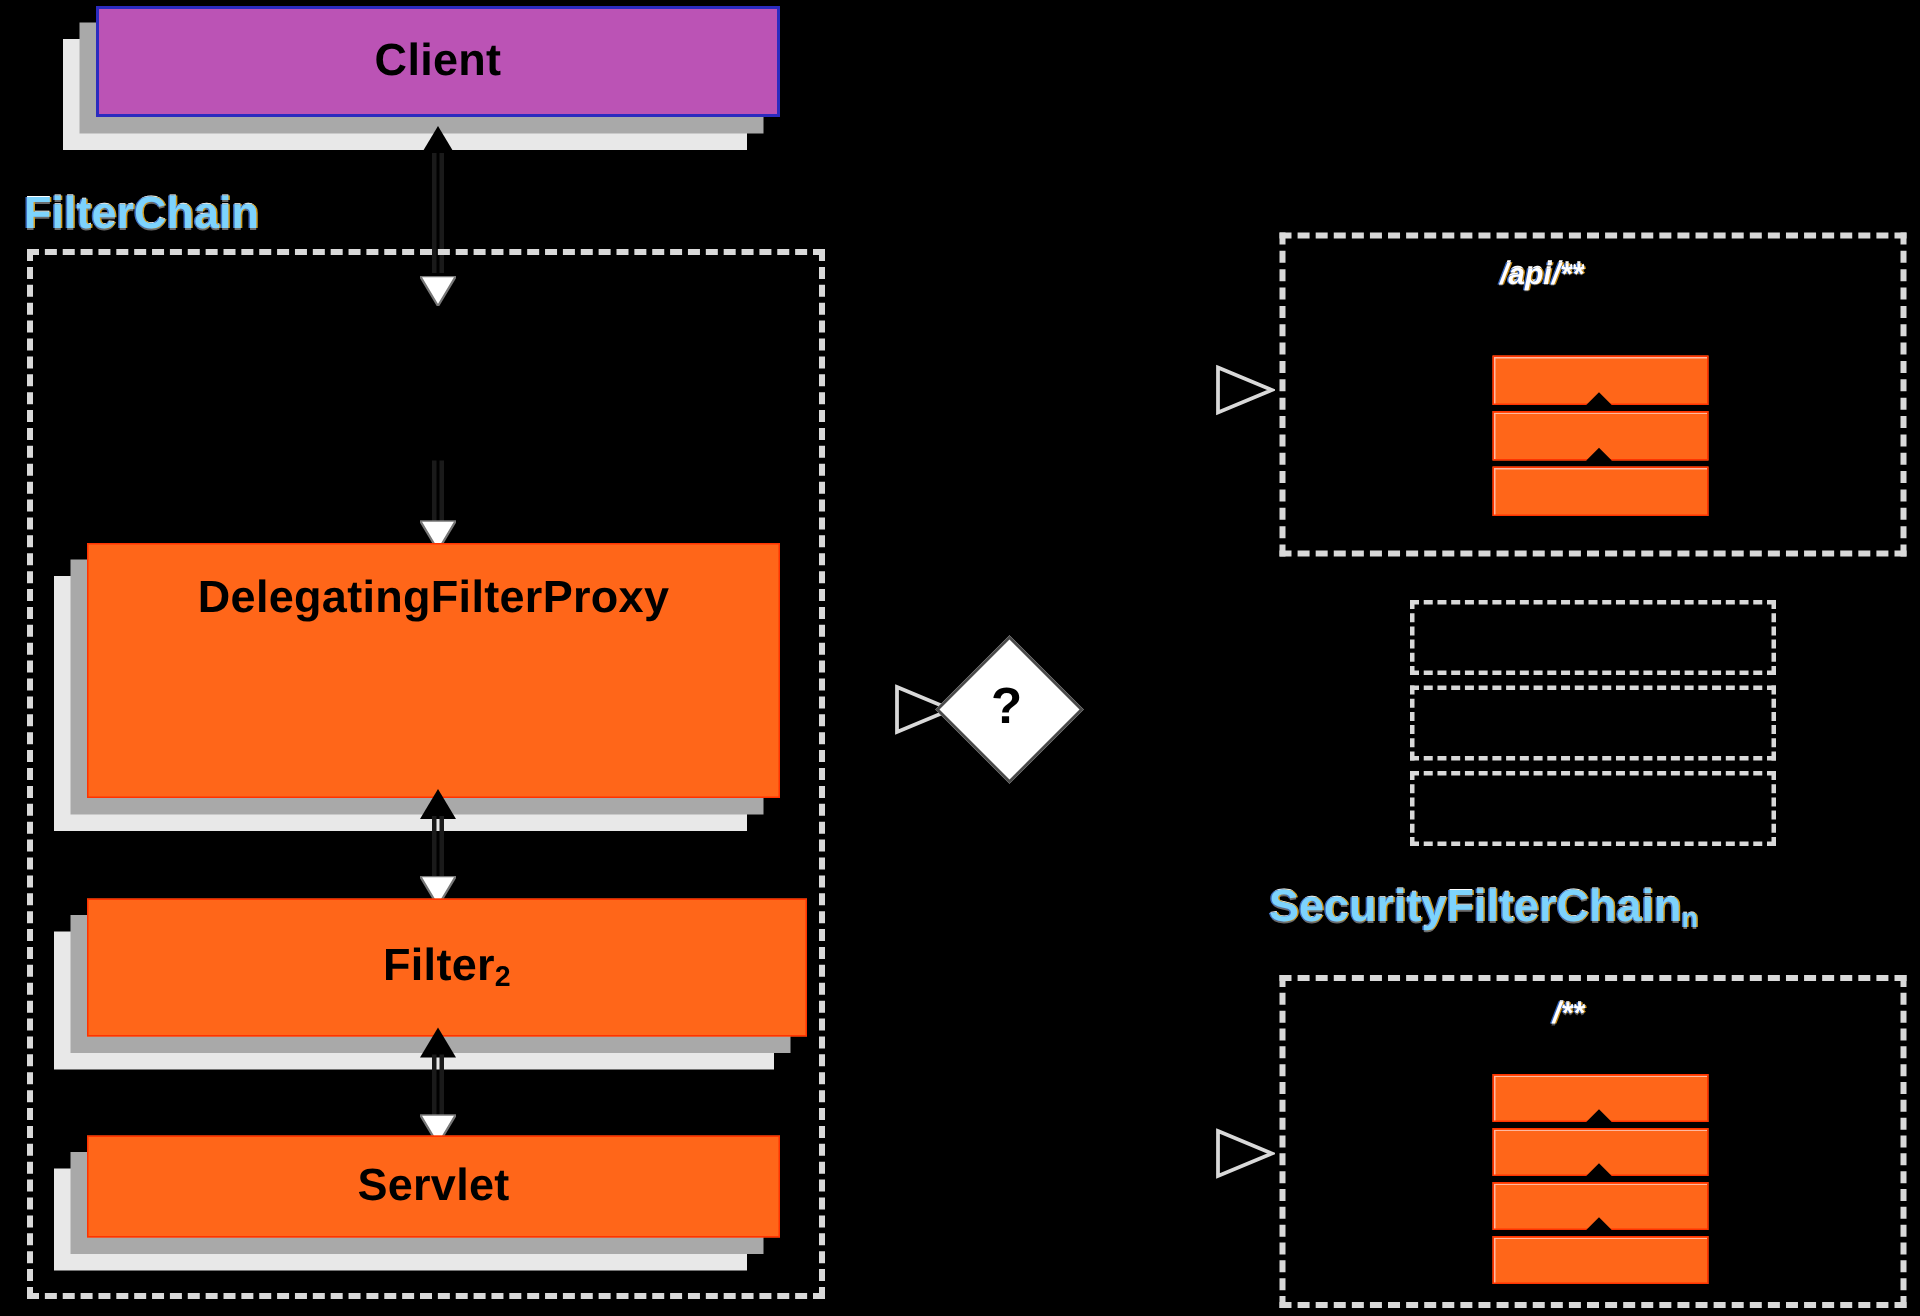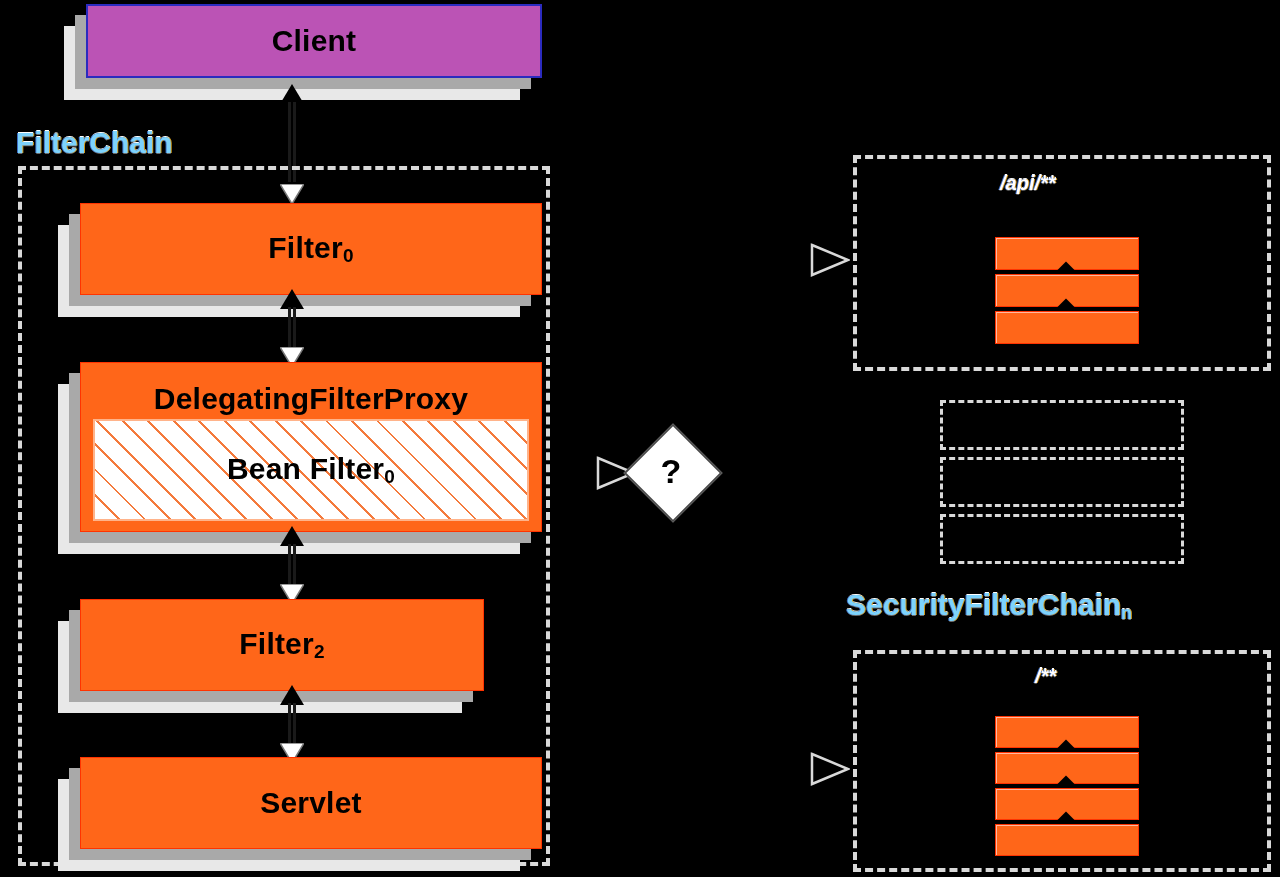--- a/index.html
+++ b/index.html
@@ -10,21 +10,21 @@
   #canvas {
     position: relative;
     width: 1280px;
     height: 877px;
     background: #000000;
     overflow: hidden;
     font-family: "Liberation Sans", sans-serif;
   }
 
   
-  .stack { position: absolute; margin-left: 22px; }
+  .stack { position: absolute; }
   .stack .sh2 {
     position: absolute;
     left: -22px; top: 22px;
     width: 100%; height: 100%;
     background: #e8e8e8;
   }
   .stack .sh1 {
     position: absolute;
     left: -11px; top: 11px;
     width: 100%; height: 100%;
@@ -185,83 +185,73 @@
         <polygon points="0,0 24,0 12,20" fill="#ffffff" stroke="#777777" stroke-width="1.5"></polygon>
       </svg>
     </div>
   </div>
 
   <div class="dashed" style="left:18px; top:166px; width:532px; height:700px;"></div>
   <div class="outline-title" style="left:16px; top:126px;">
     <span>FilterChain</span>
   </div>
 
-  <div class="stack" style="left:58px; top:203px; width:462px; height:92px;">
-    <div class="sh2"></div>
-    <div class="sh1"></div>
-    <div class="face orange">
-      <span class="boxlabel"><span>Filter</span><sub>0</sub></span>
-    </div>
-  </div>
 
   <div class="dbl-arrow" style="left:277px; top:289px; height:78px;">
     <div class="headUp"></div>
     <div class="shaftL" style="top:18px; height:42px;"></div>
     <div class="shaftR" style="top:18px; height:42px;"></div>
     <div class="headDownEdge">
       <svg width="24" height="20" viewBox="0 0 24 20">
         <polygon points="0,0 24,0 12,20" fill="#ffffff" stroke="#777777" stroke-width="1.5"></polygon>
       </svg>
     </div>
   </div>
 
   <div class="stack" style="left:58px; top:362px; width:462px; height:170px;">
     <div class="sh2"></div>
     <div class="sh1"></div>
     <div class="face orange" style="display:block;">
       <div class="dfp-title">
         <span class="boxlabel">DelegatingFilterProxy</span>
       </div>
-      <div class="dfp-inner">
-        <span class="boxlabel"><span>Bean Filter</span><sub>0</sub></span>
-      </div>
     </div>
   </div>
 
   <div class="dbl-arrow" style="left:277px; top:526px; height:78px;">
     <div class="headUp"></div>
     <div class="shaftL" style="top:18px; height:42px;"></div>
     <div class="shaftR" style="top:18px; height:42px;"></div>
     <div class="headDownEdge">
       <svg width="24" height="20" viewBox="0 0 24 20">
         <polygon points="0,0 24,0 12,20" fill="#ffffff" stroke="#777777" stroke-width="1.5"></polygon>
       </svg>
     </div>
   </div>
 
-  <div class="stack" style="left:58px; top:599px; width:404px; height:92px;">
+  <div class="stack" style="left:58px; top:599px; width:480px; height:92px;">
     <div class="sh2"></div>
     <div class="sh1"></div>
     <div class="face orange">
       <span class="boxlabel"><span>Filter</span><sub>2</sub></span>
     </div>
   </div>
 
   <div class="dbl-arrow" style="left:277px; top:685px; height:78px;">
     <div class="headUp"></div>
     <div class="shaftL" style="top:18px; height:42px;"></div>
     <div class="shaftR" style="top:18px; height:42px;"></div>
     <div class="headDownEdge">
       <svg width="24" height="20" viewBox="0 0 24 20">
         <polygon points="0,0 24,0 12,20" fill="#ffffff" stroke="#777777" stroke-width="1.5"></polygon>
       </svg>
     </div>
   </div>
 
-  <div class="stack" style="left:58px; top:757px; width:462px; height:92px;">
+  <div class="stack" style="left:58px; top:757px; width:462px; height:68px;">
     <div class="sh2"></div>
     <div class="sh1"></div>
     <div class="face orange">
       <span class="boxlabel">Servlet</span>
     </div>
   </div>
 
   <div class="open-arrow" style="left:596px; top:456px;">
     <svg width="40" height="34" viewBox="0 0 40 34">
       <polygon points="2,2 38,17 2,32" fill="#000000" stroke="#d9d9d9" stroke-width="2.5"></polygon>

